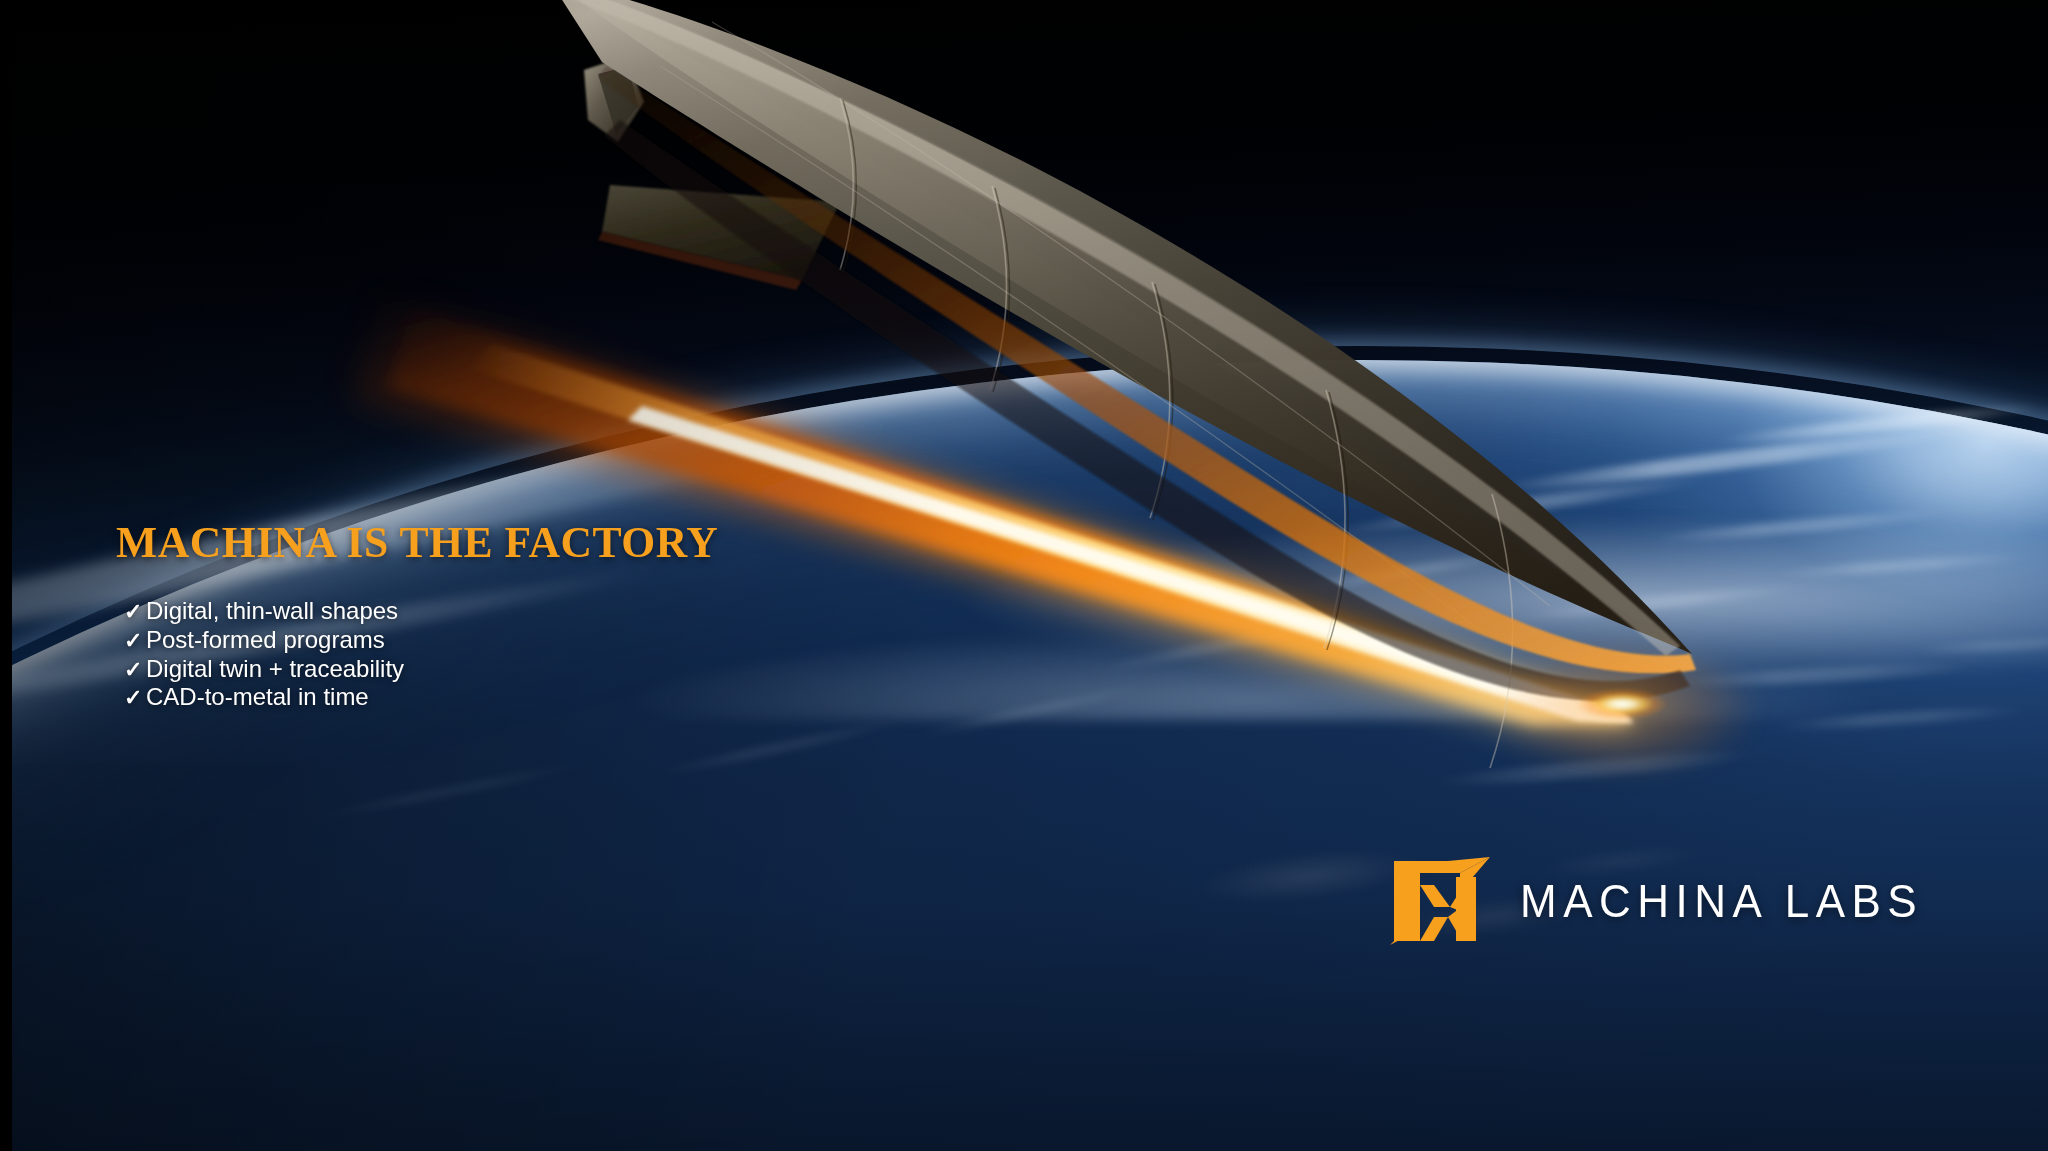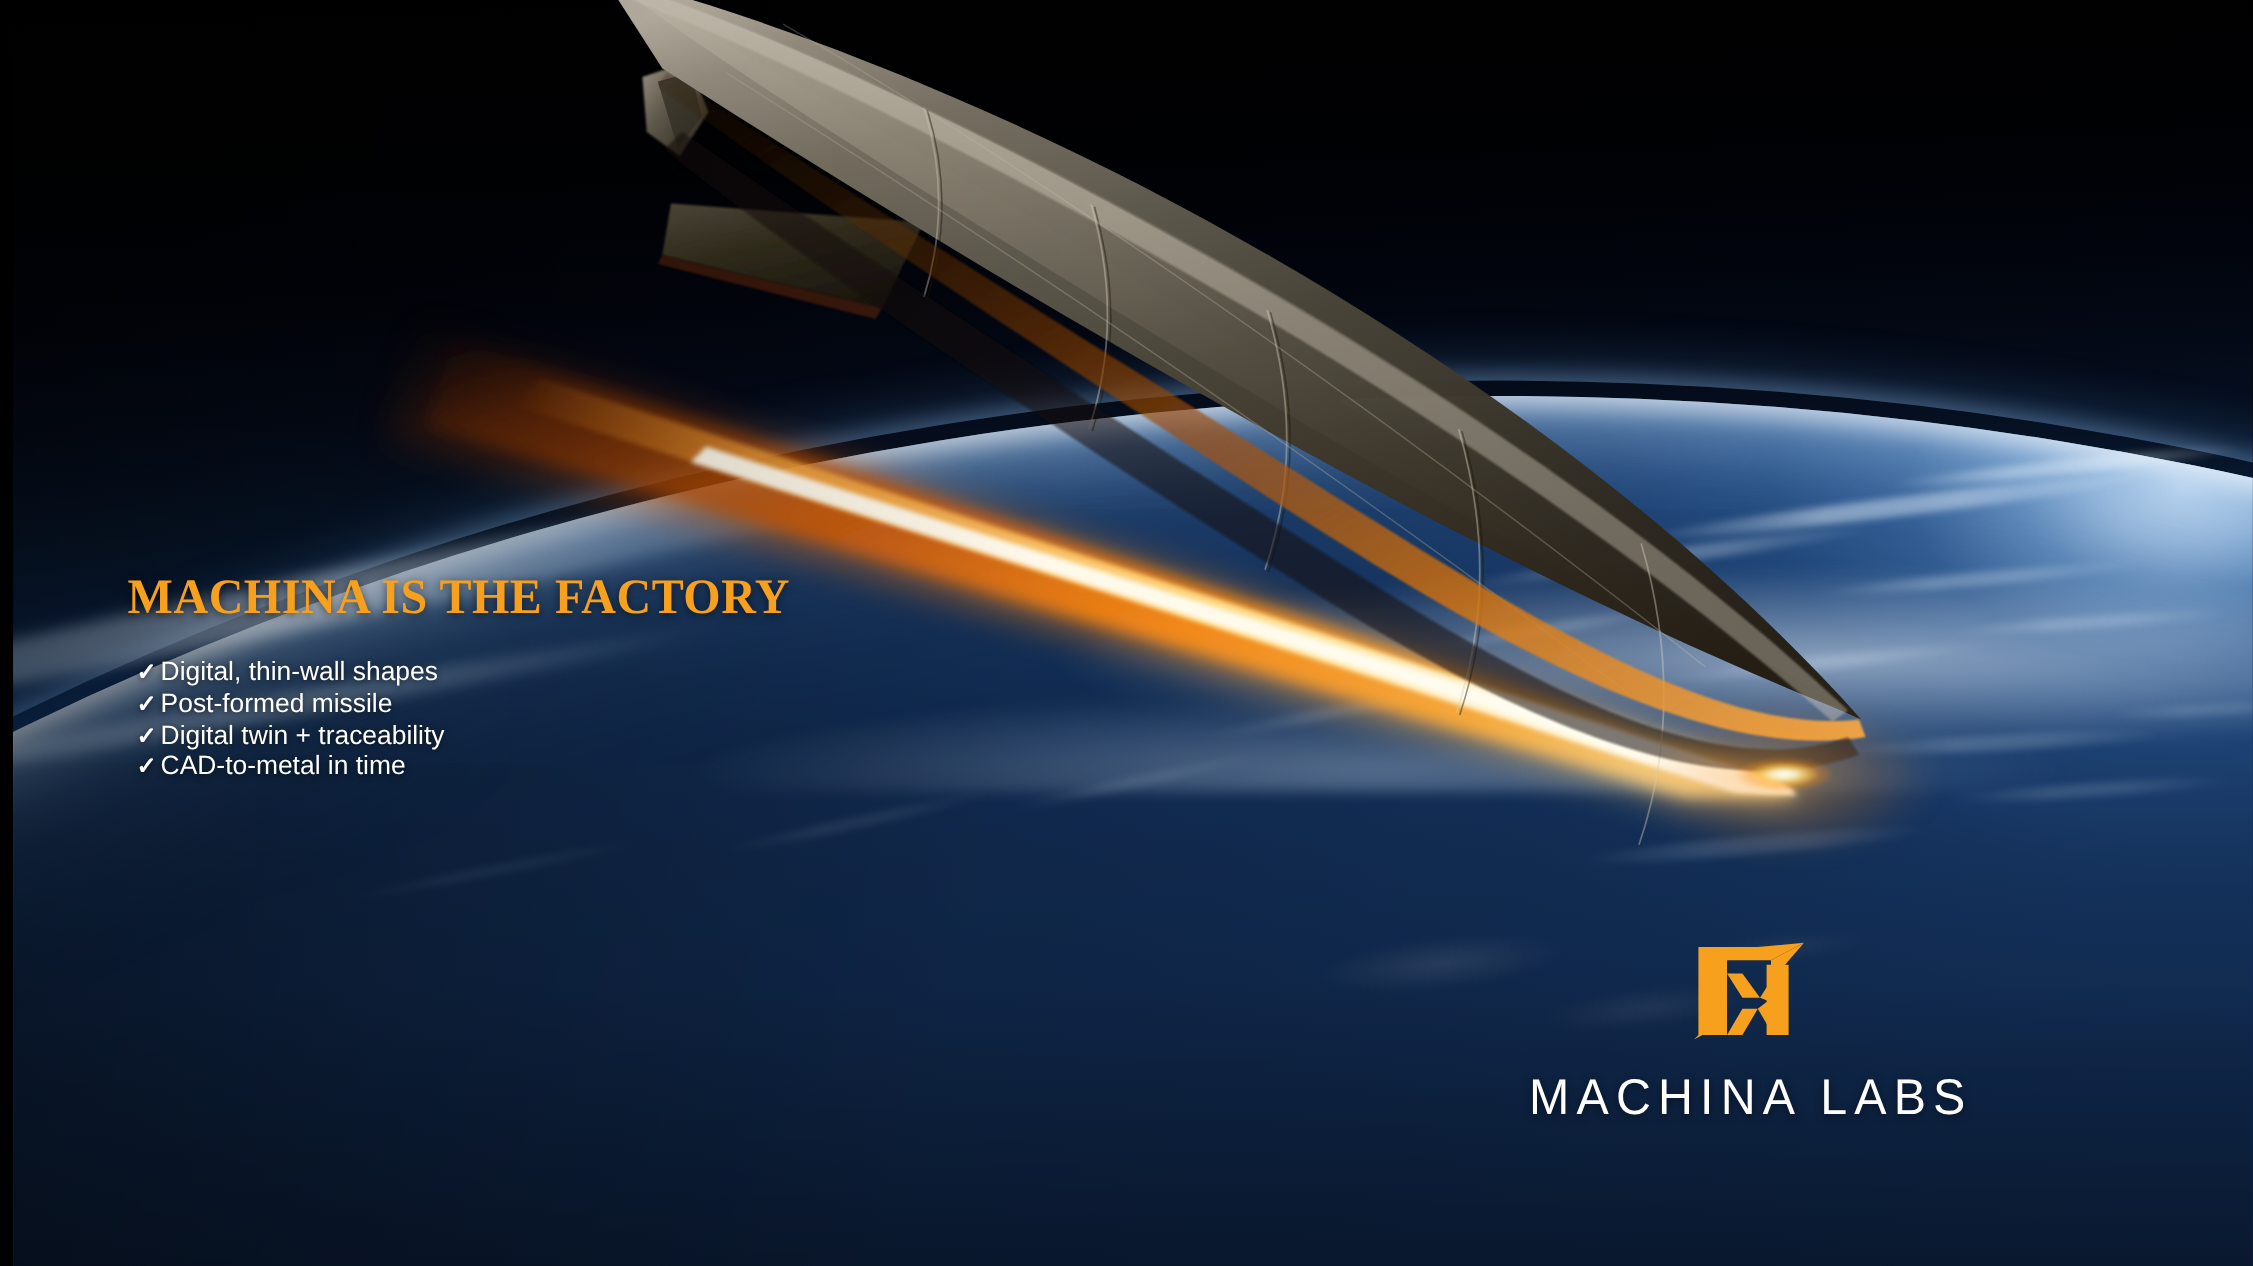--- a/index.html
+++ b/index.html
@@ -234,21 +234,20 @@
     text-shadow:0 1px 6px rgba(0,0,0,0.6);
   }
 
   
   .logo {
     position:absolute;
     left:1378px; top:855px;
     display:flex;
     align-items:center;
     gap:26px;
-    flex-direction:column;
   }
   .logo-mark { width:104px; height:92px; display:block; }
   .logo-word {
     font-family:"Liberation Sans", sans-serif;
     font-weight:400;
     font-size:44px;
     letter-spacing:6.5px;
     color:#ffffff;
     white-space:nowrap;
     transform:scaleY(1.04);
@@ -448,21 +447,21 @@
     <h1 class="headline">MACHINA IS THE FACTORY</h1>
 
 
     <ul class="bullets">
       <li>
         <span class="check">✓</span>
         <span>Digital, thin-wall shapes</span>
       </li>
       <li>
         <span class="check">✓</span>
-        <span>Post-formed missile</span>
+        <span>Post-formed programs</span>
       </li>
       <li>
         <span class="check">✓</span>
         <span>Digital twin + traceability</span>
       </li>
       <li>
         <span class="check">✓</span>
         <span>CAD-to-metal in time</span>
       </li>
     </ul>

